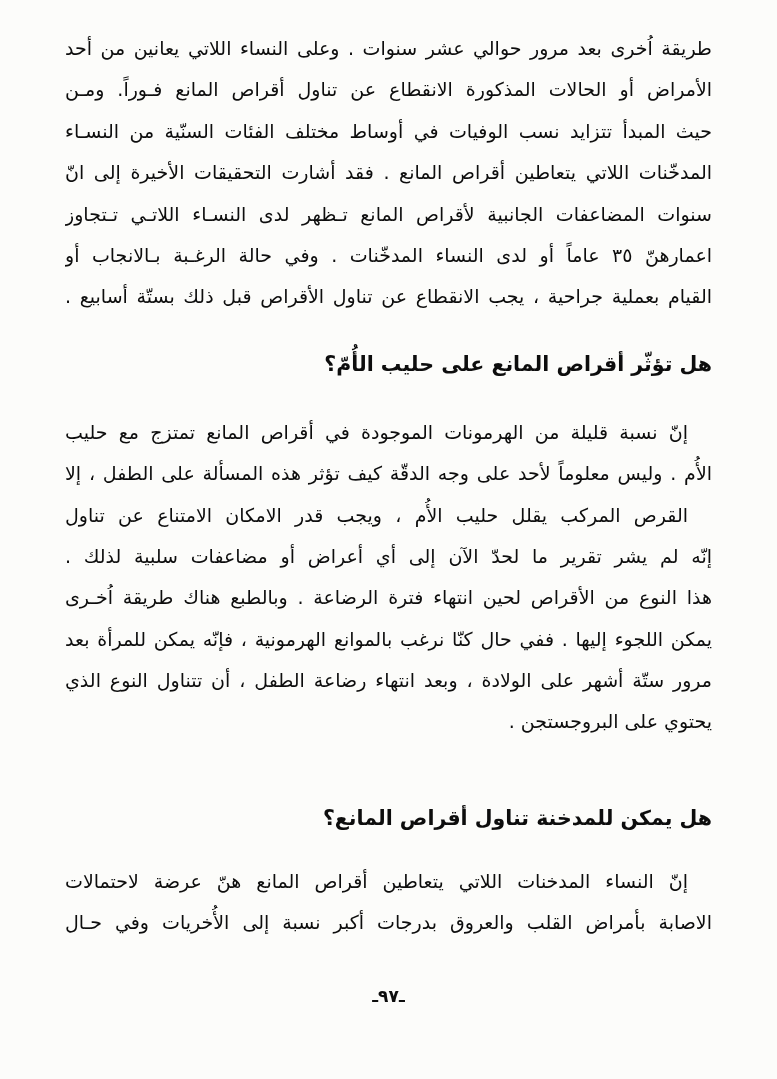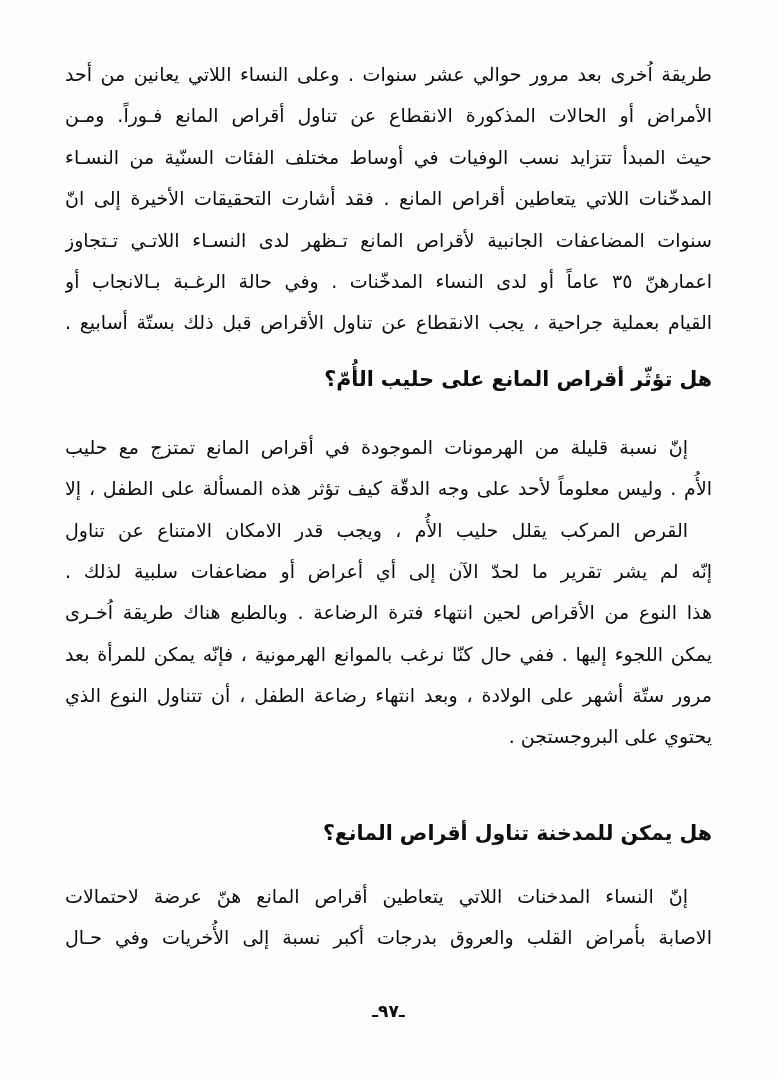--- a/index.html
+++ b/index.html
@@ -4,21 +4,21 @@
 <style>
   * { margin: 0; padding: 0; box-sizing: border-box; }
   html, body {
     width: 777px; height: 1079px;
     background: #fcfcfa;
     font-family: "DejaVu Sans", sans-serif;
     overflow: hidden;
   }
   .page {
     width: 777px; height: 1079px;
-    padding: 54px 65px 0 65px;
+    padding: 28px 65px 0 65px;
     color: #0d0d0d;
     direction: rtl;
   }
   .para { width: 647px; }
   .line {
     height: 41.4px;
     line-height: 41.4px;
     font-size: 19px;
     text-align: justify;
     text-align-last: justify;
@@ -32,21 +32,21 @@
     text-align: center;
     text-align-last: right;
   }
   .heading {
     font-size: 20.5px;
     font-weight: bold;
     line-height: 30px;
     text-align: right;
     letter-spacing: 0.5px;
   }
-  .heading-1 { margin-top: 20px; }
+  .heading-1 { margin-top: 31px; }
   .heading-2 { margin-top: 60px; text-align: right; }
   .para-after-heading { margin-top: 33px; }
   .para-3 { margin-top: 28px; }
   .page-number {
     margin-top: 40px;
     height: 24px;
     line-height: 24px;
     text-align: center;
     font-size: 17px;
     font-weight: bold;

